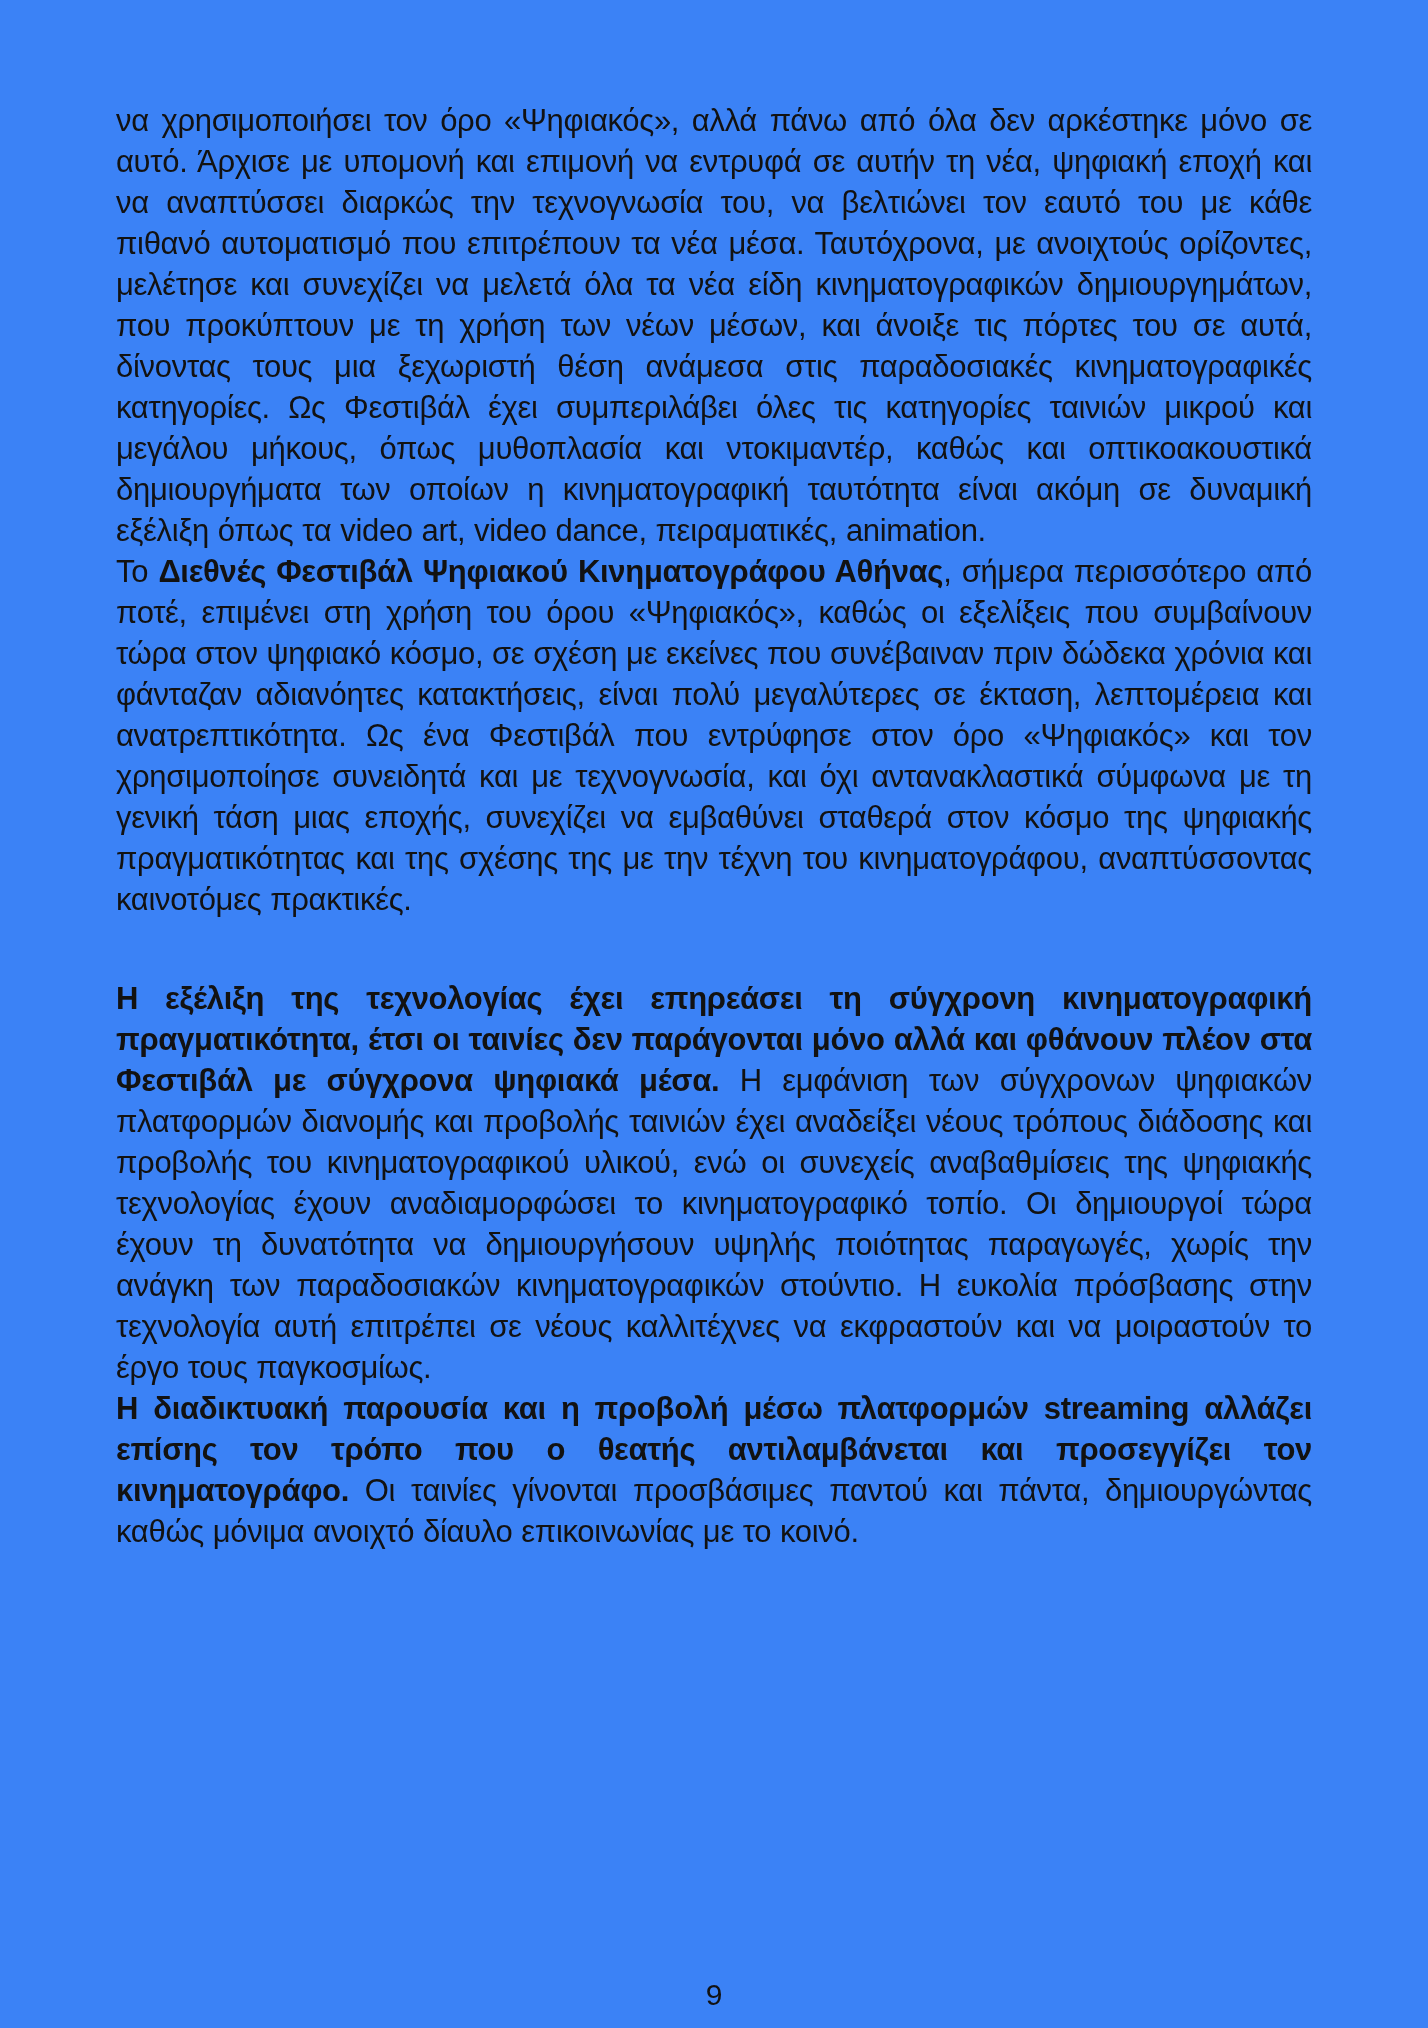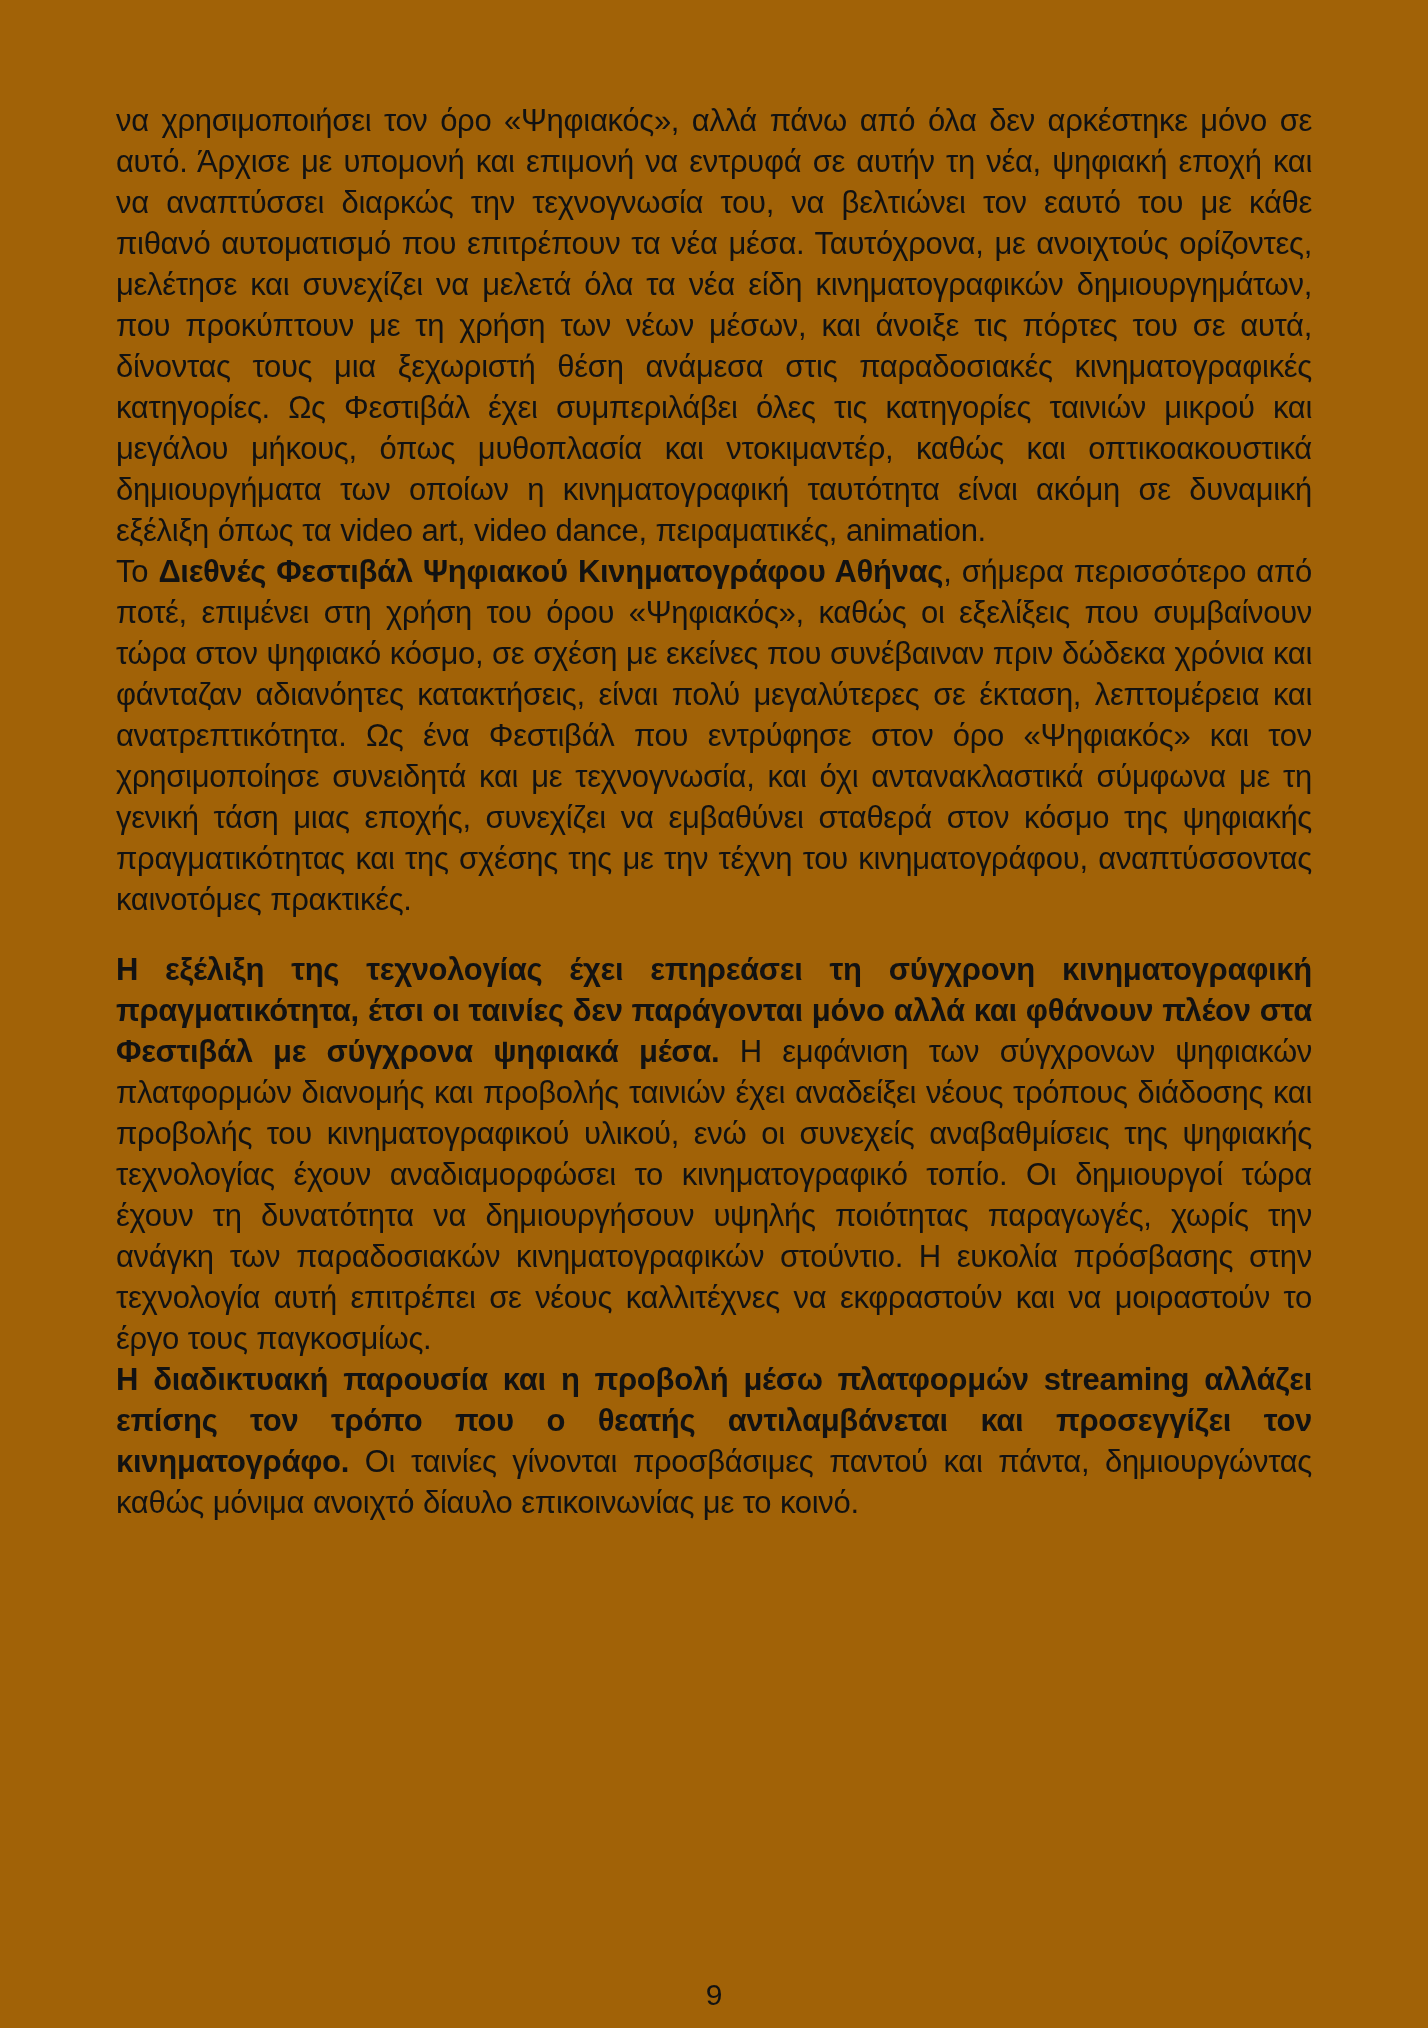--- a/index.html
+++ b/index.html
@@ -8,35 +8,35 @@
     width: 1428px;
     height: 2028px;
     position: relative;
     font-family: "Liberation Sans", sans-serif;
     color: #121212;
     overflow: hidden;
   }
   .page {
     position: absolute;
     inset: 0;
-    background: #a16207;
+    background: #3b82f6;
   }
   .text-block {
     position: absolute;
     left: 116px;
     top: 100px;
     width: 1196px;
     font-size: 31px;
     line-height: 41px;
     text-align: justify;
     letter-spacing: -0.3px;
     word-spacing: 0.5px;
   }
   .text-block p { margin: 0; }
-  p.gap-before { margin-top: 29px; }
+  p.gap-before { margin-top: 58px; }
   strong { font-weight: 700; }
   .page-number {
     position: absolute;
     bottom: 16px;
     left: 0;
     width: 100%;
     text-align: center;
     font-size: 30px;
     color: #121212;
   }

